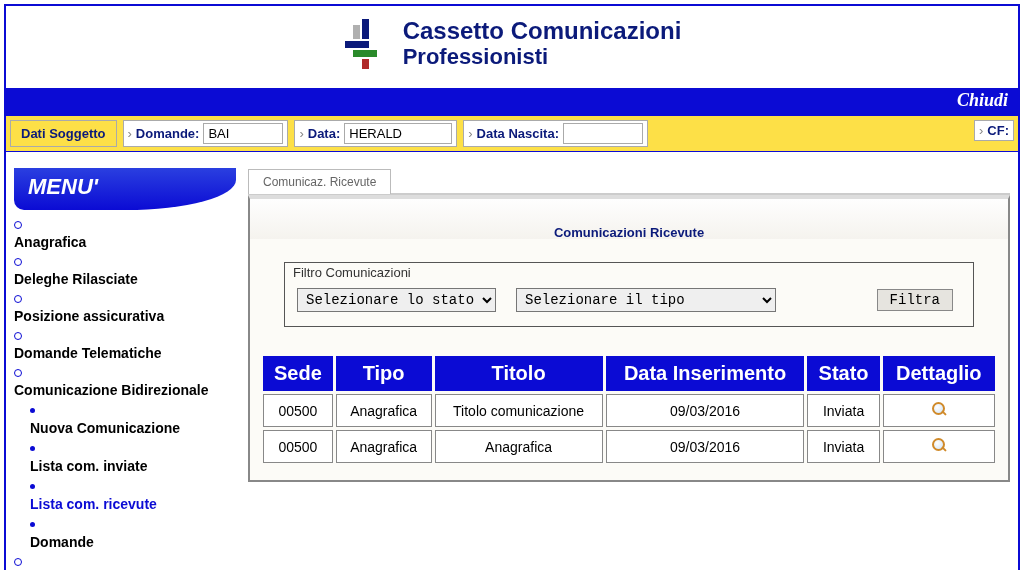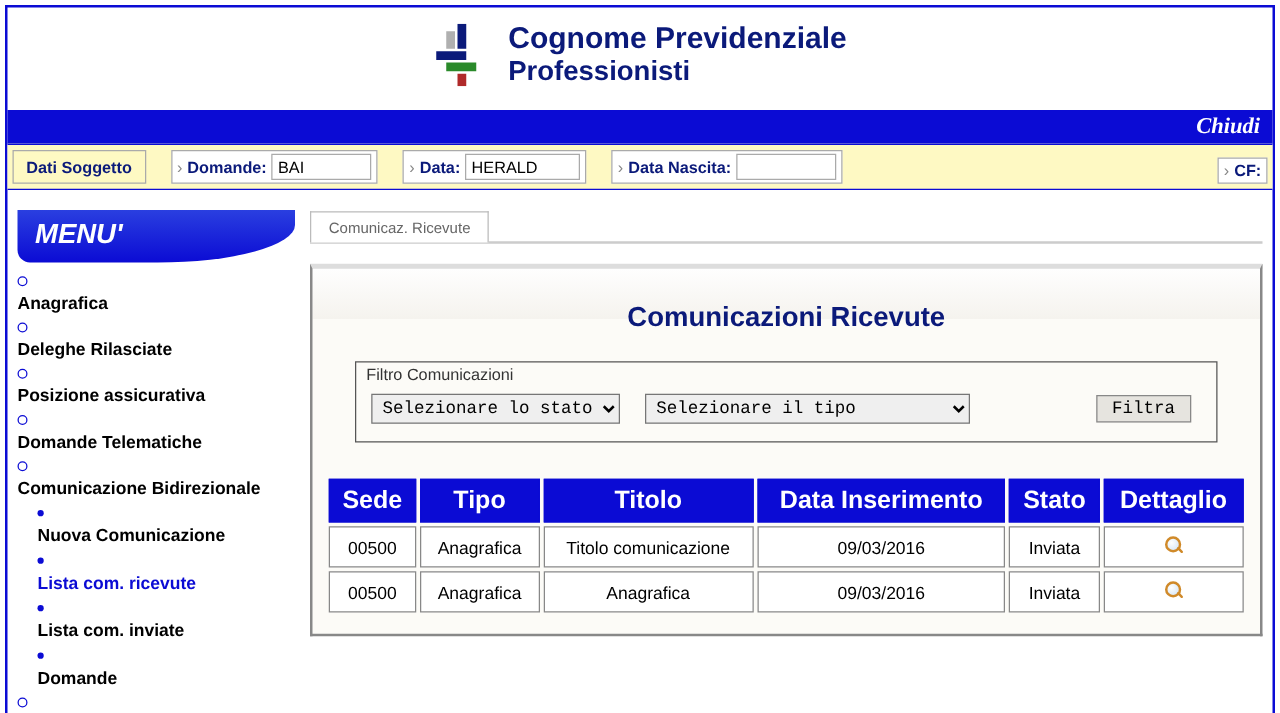--- a/index.html
+++ b/index.html
@@ -45,29 +45,29 @@
     color: #fff;
     text-align: right;
     font-weight: bold;
     font-size: 18px;
     padding: 2px 10px 4px 0;
     font-style: italic;
     font-family: "Times New Roman", serif;
   }
   .soggetto-bar {
     display: flex;
-    align-items: flex-end;
+    align-items: flex-start;
     border-top: 1px solid #0b0bd4;
     border-bottom: 1px solid #0b0bd4;
     padding: 4px;
-    gap: 20px;
+    gap: 6px;
     font-size: 13px;
     font-weight: bold;
     color: #0b1a7a;
-    background: #fef9c3;
+    background: #fde047;
   }
   .soggetto-bar .field-group {
     display: flex;
     align-items: center;
     gap: 4px;
     border: 1px solid #aaa;
     padding: 2px 4px;
     background: #fff;
   }
   .soggetto-bar .field-group .sep { color:#888; font-weight:normal; }
@@ -119,21 +119,21 @@
     display: inline-block;
     width: 5px; height: 5px;
     background: #0b0bd4;
     border-radius: 50%;
     margin-right: 6px;
     vertical-align: middle;
   }
   .content-col { flex: 1; }
   .tab-strip {
     border-bottom: 2px solid #ccc;
-    margin-bottom: 16px;
+    margin-bottom: 0;
   }
   .tab {
     display: inline-block;
     border: 1px solid #bbb;
     border-bottom: none;
     padding: 5px 14px;
     font-size: 12px;
     color: #666;
     background: #fff;
     position: relative;
@@ -142,21 +142,21 @@
   .content-panel {
     border: 2px solid #888;
     border-top: 4px solid #ddd;
     padding: 8px 10px 14px 10px;
     background: linear-gradient(#fefefe,#f5f3ee 40px,#fcfbf7 40px);
   }
   .panel-title {
     text-align: center;
     color: #0b1a7a;
     font-weight: bold;
-    font-size: 22px;
+    font-size: 13px;
     padding: 18px 0 22px 0;
   }
   .filter-box {
     border: 1px solid #555;
     margin: 0 24px 12px 24px;
     padding: 0;
   }
   .filter-legend {
     font-size: 13px;
     color: #333;
@@ -247,42 +247,42 @@
     <div class="logo-box">
       <svg viewBox="0 0 50 50" width="50" height="50">
         <rect x="10" y="6" width="7" height="14" fill="#b0b0b0"></rect>
         <rect x="19" y="0" width="7" height="20" fill="#0b1a7a"></rect>
         <rect x="2" y="22" width="24" height="7" fill="#0b1a7a"></rect>
         <rect x="10" y="31" width="24" height="7" fill="#2a8a2a"></rect>
         <rect x="19" y="40" width="7" height="10" fill="#b02a2a"></rect>
       </svg>
     </div>
     <div class="title-box">
-      <div class="title-main">Cognome Previdenziale</div>
+      <div class="title-main">Cassetto Comunicazioni</div>
       <div class="title-sub">Professionisti</div>
     </div>
   </div>
 
   <div class="chiudi-bar">
     <span>Chiudi</span>
   </div>
 
   <div class="soggetto-bar">
     <div class="dati-soggetto-cell">Dati Soggetto</div>
 
     <div class="field-group">
       <span class="sep">›</span>
       <span>Domande:</span>
       <input type="text" style="width: 80px;" value="BAI">
     </div>
 
     <div class="field-group">
       <span class="sep">›</span>
       <span>Data:</span>
-      <input type="text" style="width: 92px;" value="HERALD">
+      <input type="text" style="width: 108px;" value="HERALD">
     </div>
 
     <div class="field-group">
       <span class="sep">›</span>
       <span>Data Nascita:</span>
       <input type="text" style="width: 80px;" value="">
     </div>
 
     <div class="field-group" style="margin-left:auto">
       <span class="sep">›</span>
@@ -307,25 +307,25 @@
         <div class="item">
             <a>Domande Telematiche</a>
           </div>
         <div class="item">
             <a>Comunicazione Bidirezionale</a>
           </div>
 
         <div class="sub">
             <a>Nuova Comunicazione</a>
           </div>
+        <div class="sub">
+            <a>Lista com. inviate</a>
+          </div>
         <div class="sub active">
             <a>Lista com. ricevute</a>
-          </div>
-        <div class="sub">
-            <a>Lista com. inviate</a>
           </div>
         <div class="sub">
             <a>Domande</a>
           </div>
 
         <div class="item">
             <a>Ruoli</a>
           </div>
 
       </div>

